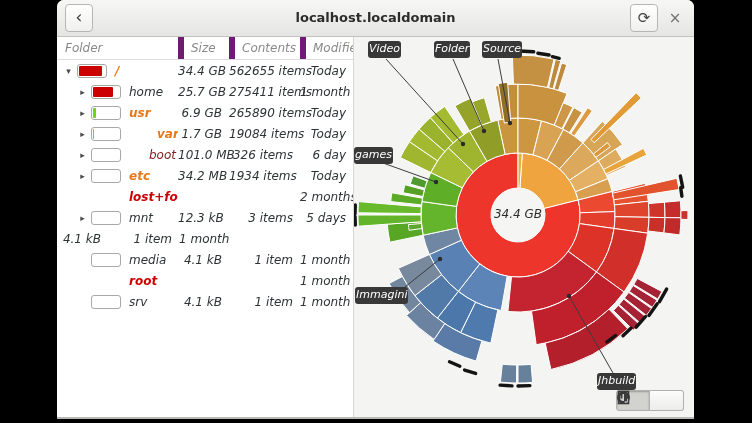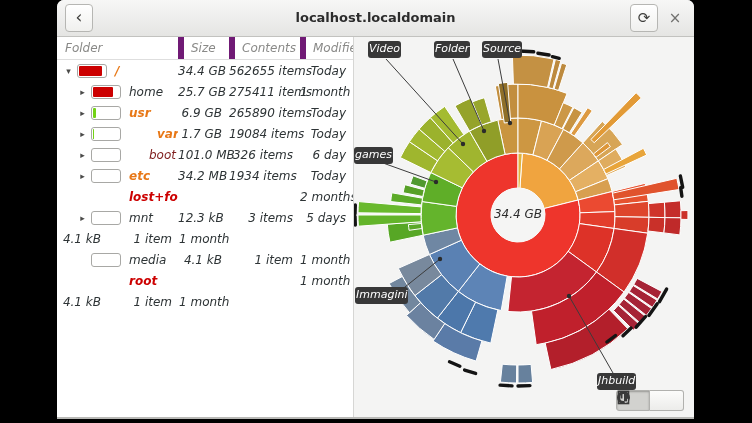--- a/index.html
+++ b/index.html
@@ -189,20 +189,27 @@
             <div class="cell-folder">
               <span class="expander"></span>
               <div class="bar-icon" style="visibility: hidden;"></div>
               <span class="fname" style="color: rgb(204, 0, 0); font-weight: bold;">root</span>
             </div>
             <div class="cell cell-size"></div>
             <div class="cell cell-contents"></div>
             <div class="cell cell-modified">1 month</div>
           </div>
           <div class="row ind1">
+            <div class="cell-folder">
+              <span class="expander"></span>
+              <div class="bar-icon">
+                <div class="bar-fill" style="width: 0%; background: rgb(115, 210, 22);"></div>
+              </div>
+              <span class="fname" style="color: rgb(46, 52, 54);">srv</span>
+            </div>
             <div class="cell cell-size">4.1 kB</div>
             <div class="cell cell-contents">1 item</div>
             <div class="cell cell-modified">1 month</div>
           </div>
         </div>
     </div>
 
     <div class="chart-panel">
       <svg width="340" height="380" viewBox="0 0 340 380">
           <path d="M168.3 116.2A62 62 0 0 1 224.2 163.0L190.2 171.5A27 27 0 0 0 165.9 151.1Z" fill="#f0a43f" stroke="#ffffff" stroke-width="1"></path>

